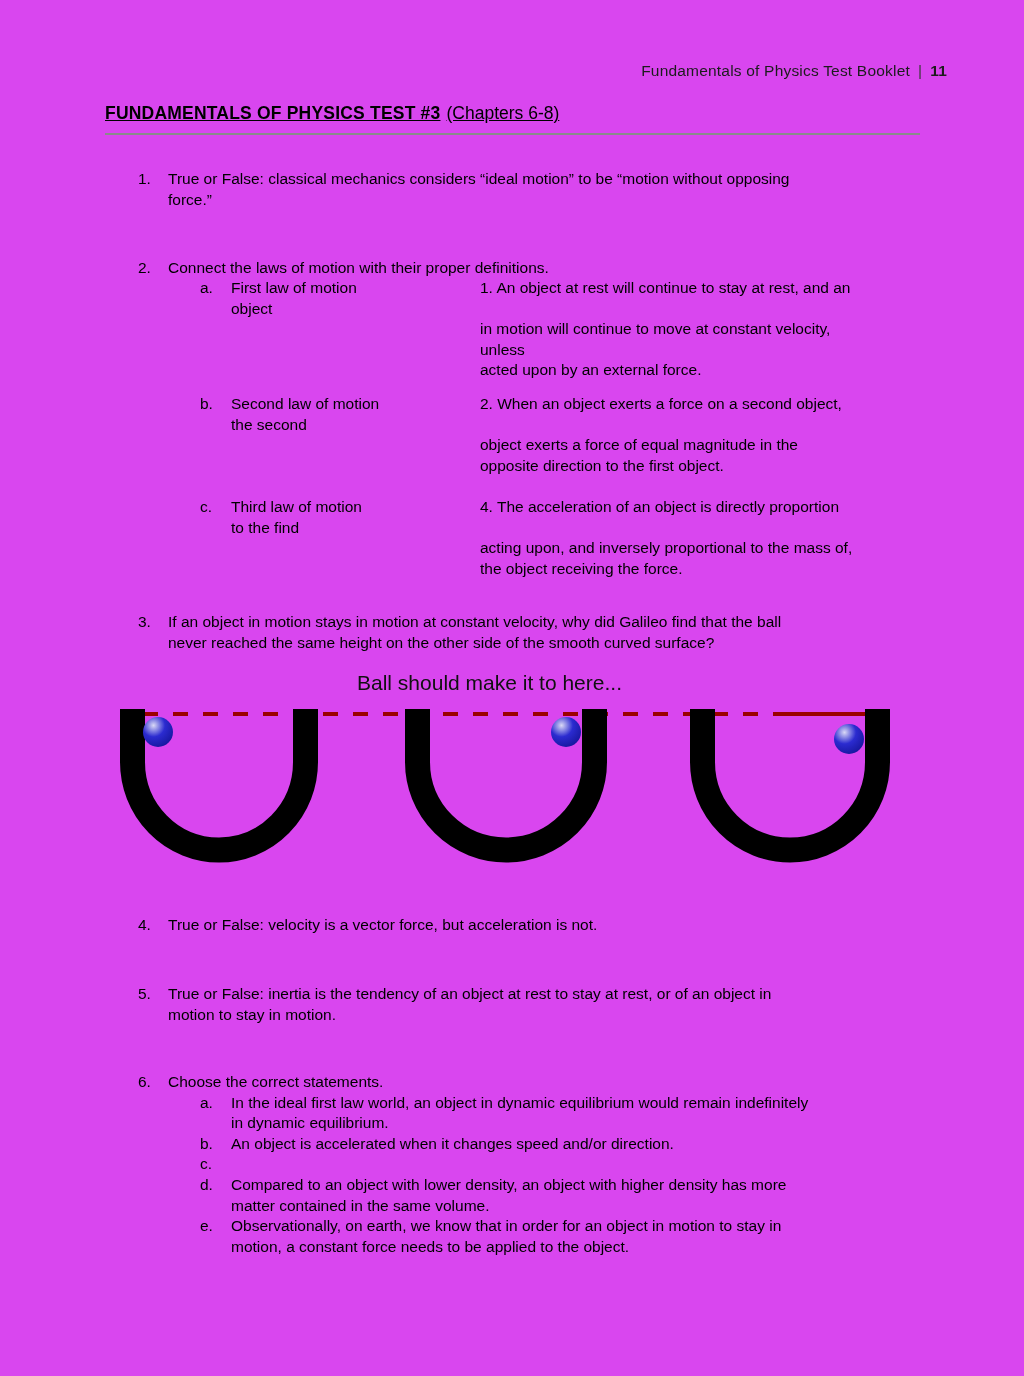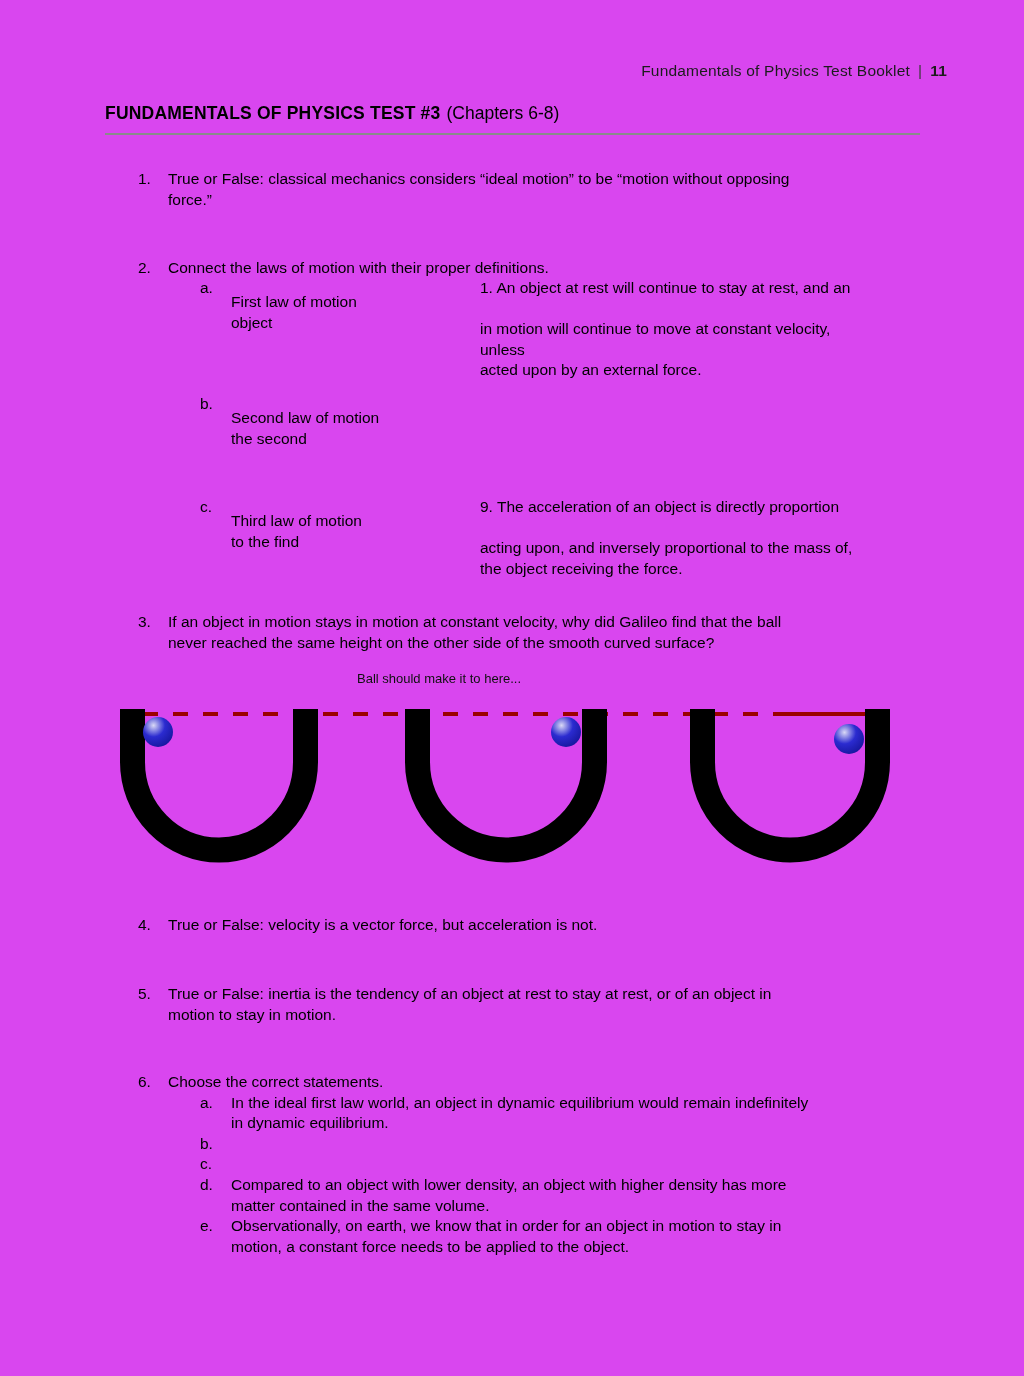--- a/index.html
+++ b/index.html
@@ -7,35 +7,35 @@
     position:relative; width:1024px; height:1376px; background:#d946ef;
     font-family:"Liberation Sans", sans-serif; color:#000; overflow:hidden;
   }
   .header {
     position:absolute; top:62px; right:77px; font-size:15.5px; color:#1c1c1c;
     letter-spacing:0.2px;
   }
   .header .sep { margin:0 8px; color:#3a3a3a; }
   .header .pagenum { font-weight:bold; }
 
-  .title { position:absolute; top:103px; left:105px; font-size:17.5px; white-space:nowrap; }
+  .title { position:absolute; top:103px; left:105px; font-size:17.5px; white-space:nowrap;text-decoration:underline; }
   .title-main { font-weight:bold; letter-spacing:0.2px; }
   .title-suffix { margin-left:6px; }
   .rule { position:absolute; top:133px; left:105px; width:815px; height:2px; background:#8a8a8a; }
 
   .q { position:absolute; left:138px; display:flex; font-size:15.5px; line-height:20.6px; }
   .qnum { flex:none; width:30px; }
   .qtext { white-space:pre-line; max-width:800px; }
 
   .pair { position:absolute; left:200px; display:flex; font-size:15.5px; line-height:20.6px; }
   .plet { flex:none; width:31px; }
-  .pleft { flex:none; width:249px; white-space:pre-line;margin-top:14px; }
+  .pleft { flex:none; width:249px; white-space:pre-line; }
   .pright { white-space:pre-line; width:470px; }
 
-  .fig-label { position:absolute; font-size:13px; color:#101010; white-space:nowrap; }
+  .fig-label { position:absolute; font-size:21px; color:#101010; white-space:nowrap; }
   .figure-svg { position:absolute; left:0; top:700px; }
 
   .qblock { position:absolute; left:138px; font-size:15.5px; line-height:20.6px; }
   .qrow { display:flex; }
   .subrow { display:flex; margin-left:62px; }
   .slet { flex:none; width:31px; }
   .stext { white-space:pre-line; max-width:730px; }
 </style>
 </head>
 <body>
@@ -70,27 +70,31 @@
 
 in motion will continue to move at constant velocity,
 unless
 acted upon by an external force.</span>
   </div>
 
   <div class="pair" style="top:394px;">
     <span class="plet">b.</span>
     <span class="pleft">Second law of motion
 the second</span>
+    <span class="pright">2. When an object exerts a force on a second object,
+
+object exerts a force of equal magnitude in the
+opposite direction to the first object.</span>
   </div>
 
   <div class="pair" style="top:497px;">
     <span class="plet">c.</span>
     <span class="pleft">Third law of motion
 to the find</span>
-    <span class="pright">9. The acceleration of an object is directly proportion
+    <span class="pright">4. The acceleration of an object is directly proportion
 
 acting upon, and inversely proportional to the mass of,
 the object receiving the force.</span>
   </div>
 
   <div class="q" style="top:612px;">
     <span class="qnum">3.</span>
     <span class="qtext">If an object in motion stays in motion at constant velocity, why did Galileo find that the ball
 never reached the same height on the other side of the smooth curved surface?</span>
   </div>
@@ -131,20 +135,21 @@
       <span class="qnum">6.</span>
       <span class="qtext">Choose the correct statements.</span>
     </div>
     <div class="subrow">
       <span class="slet">a.</span>
       <span class="stext">In the ideal first law world, an object in dynamic equilibrium would remain indefinitely
 in dynamic equilibrium.</span>
     </div>
     <div class="subrow">
       <span class="slet">b.</span>
+      <span class="stext">An object is accelerated when it changes speed and/or direction.</span>
     </div>
     <div class="subrow">
       <span class="slet">c.</span>
     </div>
     <div class="subrow">
       <span class="slet">d.</span>
       <span class="stext">Compared to an object with lower density, an object with higher density has more
 matter contained in the same volume.</span>
     </div>
     <div class="subrow">

